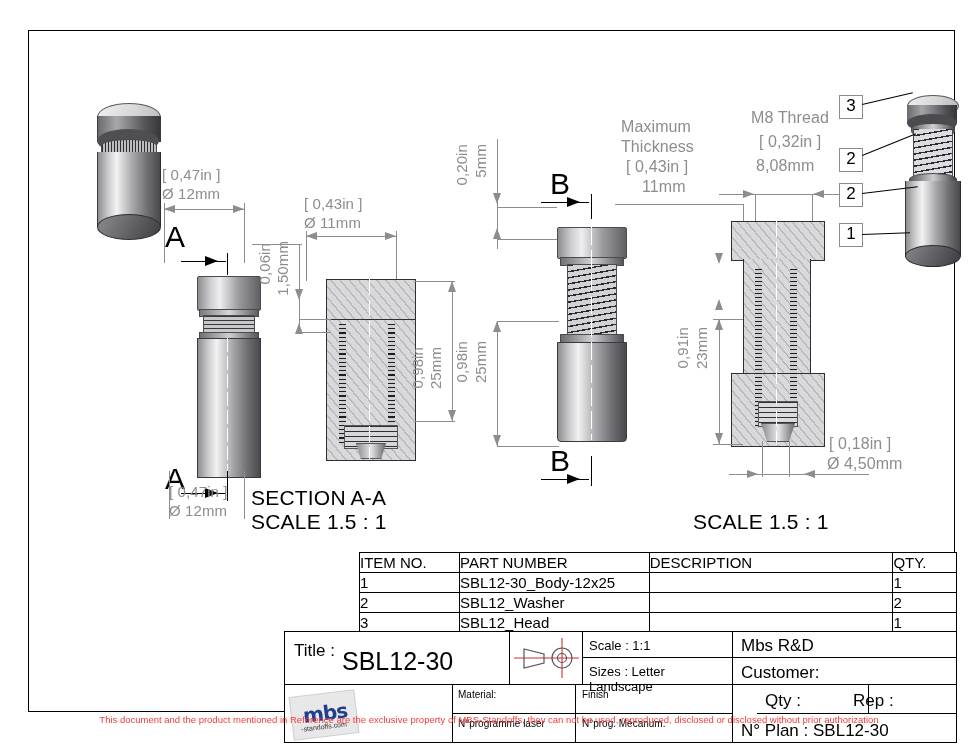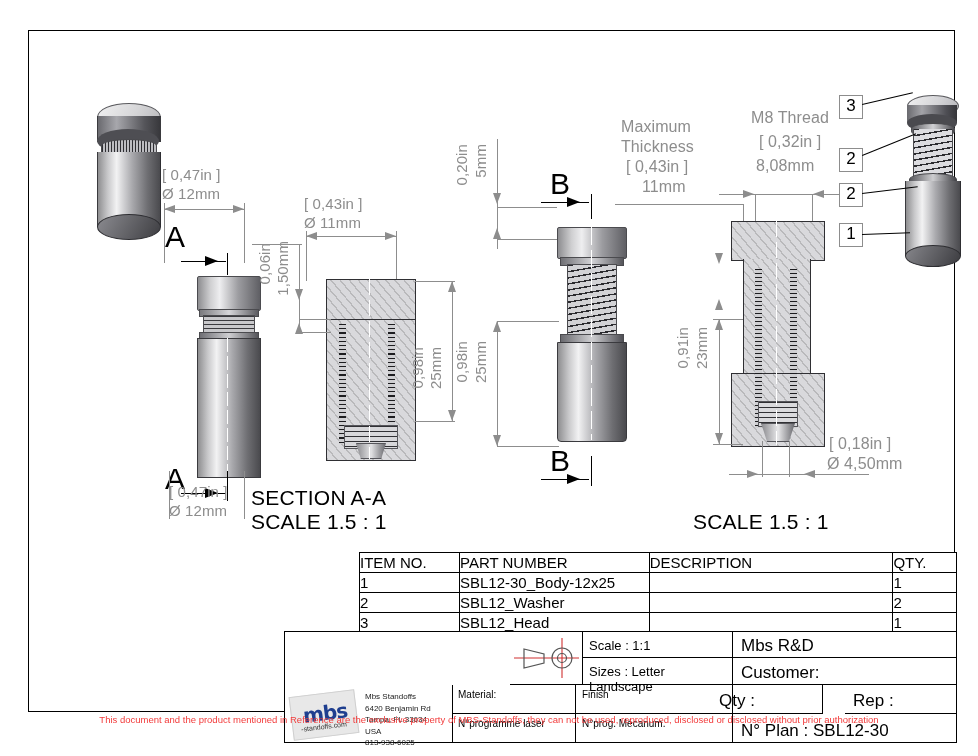--- a/index.html
+++ b/index.html
@@ -353,20 +353,24 @@
         <td>3</td>
         <td>SBL12_Head</td>
         <td></td>
         <td>1</td>
       </tr>
     </tbody>
   </table>
 
   <div id="tb">
 
+    <div class="cell" style="left:0;top:0;width:225px;height:53px;">
+      <span class="abs t-big" style="left:9px;top:9px;">Title :</span>
+      <span class="abs t-huge" style="left:57px;top:15px;">SBL12-30</span>
+    </div>
 
     <div class="cell" style="left:225px;top:0;width:73px;height:53px;">
       <svg width="73" height="53" viewBox="0 0 73 53">
         <line x1="4" y1="26" x2="69" y2="26" stroke="#d03030" stroke-width="1.1"></line>
         <line x1="52" y1="6" x2="52" y2="46" stroke="#d03030" stroke-width="1.1"></line>
         <polygon points="14,17 34,22 34,31 14,36" fill="none" stroke="#555" stroke-width="1.2"></polygon>
         <circle cx="52" cy="26" r="10" fill="none" stroke="#555" stroke-width="1.2"></circle>
         <circle cx="52" cy="26" r="4.5" fill="none" stroke="#555" stroke-width="1.2"></circle>
       </svg>
     </div>
@@ -384,46 +388,39 @@
     </div>
 
     <div class="cell nb" style="left:448px;top:26px;width:223px;height:27px;border-bottom:1.2px solid #000;">
       <span class="abs t-big" style="left:8px;top:5px;">Customer:</span>
     </div>
 
     <div class="cell" style="left:0;top:53px;width:168px;height:58px;border-bottom:0;">
       <div id="logo"></div>
       <div id="logoTxt">mbs</div>
       <div id="logoSub">-standoffs.com</div>
-      <div class="abs" style="left:80px;top:6px;font-size:8px;line-height:1.45;color:#222;">
-        <div>Mbs Standoffs</div>
-        <div>6420 Benjamin Rd</div>
-        <div>Tampa, FL 33634</div>
-        <div>USA</div>
-        <div>813-938-6025</div>
-      </div>
     </div>
 
     <div class="cell" style="left:168px;top:53px;width:123px;height:29px;">
       <span class="abs t-sm" style="left:5px;top:4px;">Material:</span>
     </div>
 
     <div class="cell" style="left:168px;top:82px;width:123px;height:29px;border-bottom:0;">
       <span class="abs t-sm" style="left:5px;top:4px;">N°programme laser</span>
     </div>
 
     <div class="cell" style="left:291px;top:53px;width:157px;height:29px;">
       <span class="abs t-sm" style="left:6px;top:4px;">Finish</span>
     </div>
 
     <div class="cell" style="left:291px;top:82px;width:157px;height:29px;border-bottom:0;">
       <span class="abs t-sm" style="left:6px;top:4px;">N°prog. Mécanum.</span>
     </div>
 
-    <div class="cell" style="left:426px;top:53px;width:112px;height:29px;">
+    <div class="cell" style="left:472px;top:53px;width:112px;height:29px;">
       <span class="abs t-big" style="left:8px;top:6px;">Qty :</span>
     </div>
 
     <div class="cell nb" style="left:560px;top:53px;width:111px;height:29px;border-bottom:1.2px solid #000;">
       <span class="abs t-big" style="left:8px;top:6px;">Rep :</span>
     </div>
 
     <div class="cell nb" style="left:448px;top:82px;width:223px;height:29px;">
       <span class="abs t-big" style="left:8px;top:7px;">N° Plan : SBL12-30</span>
     </div>

